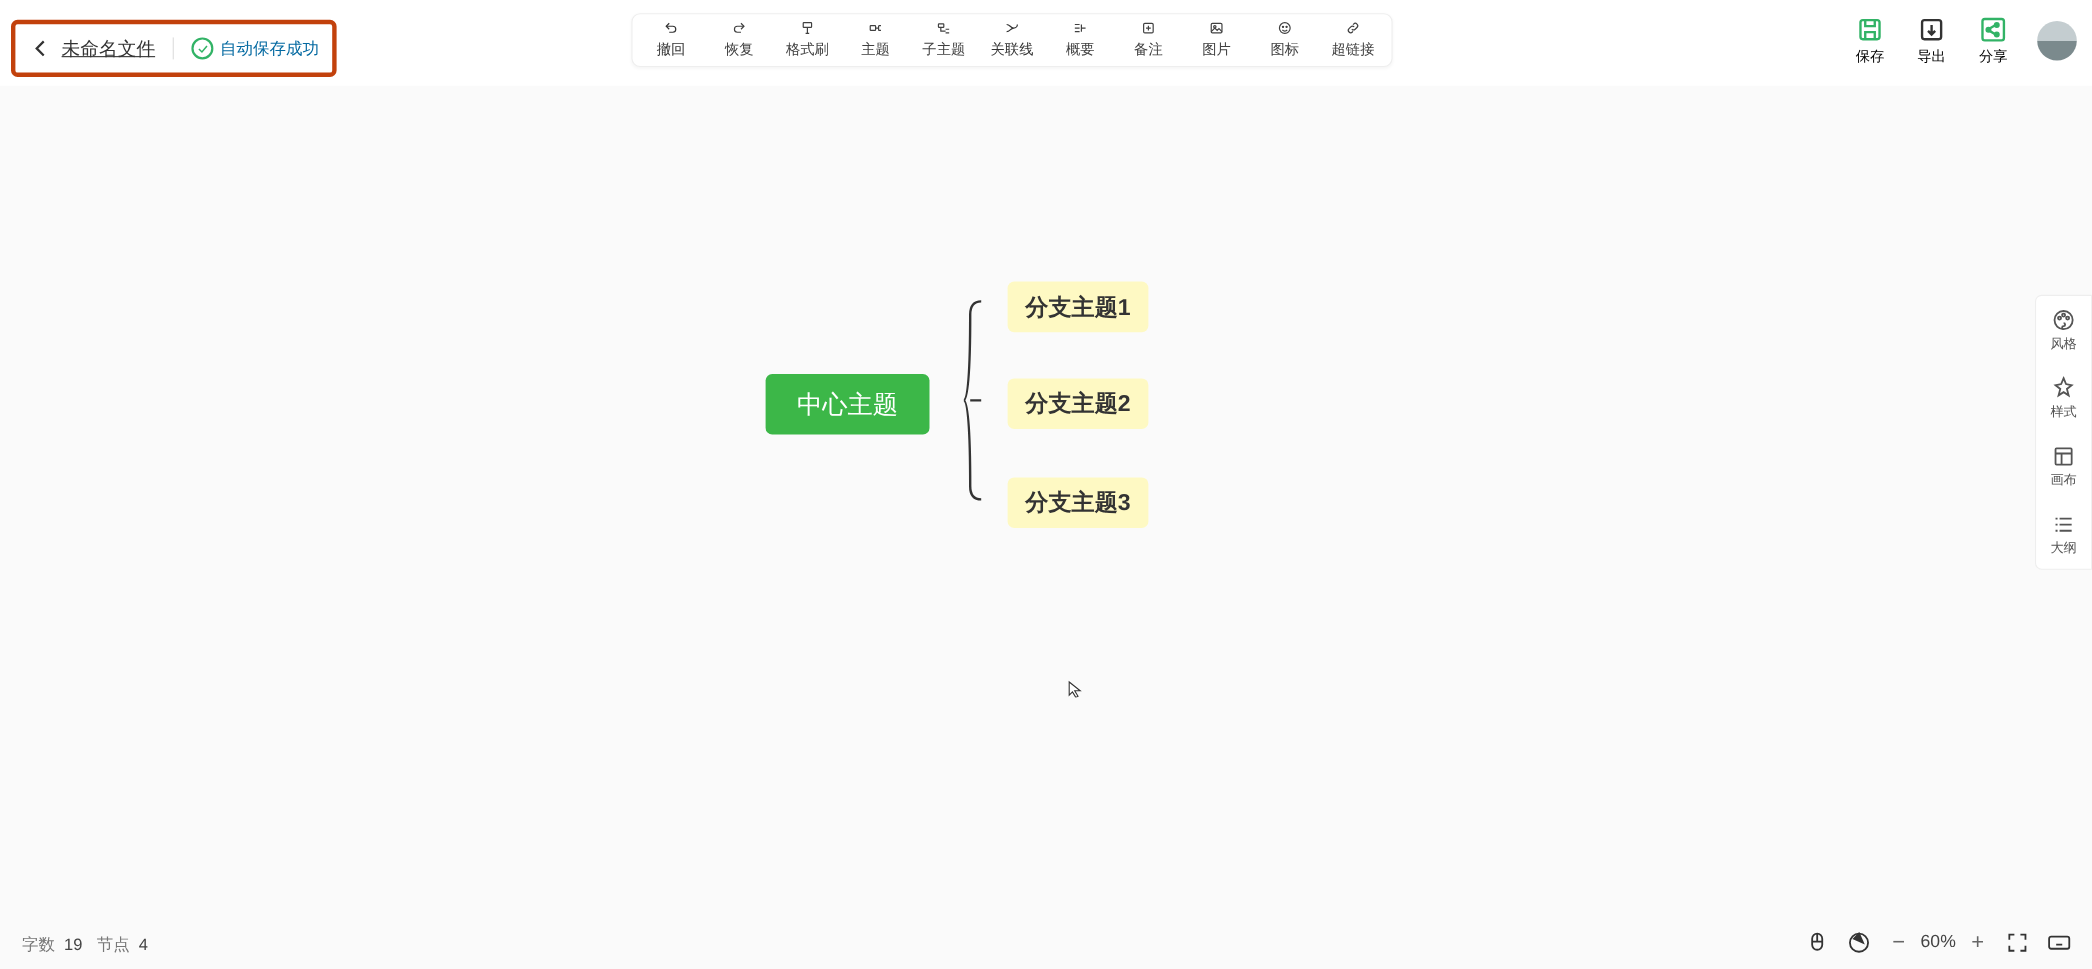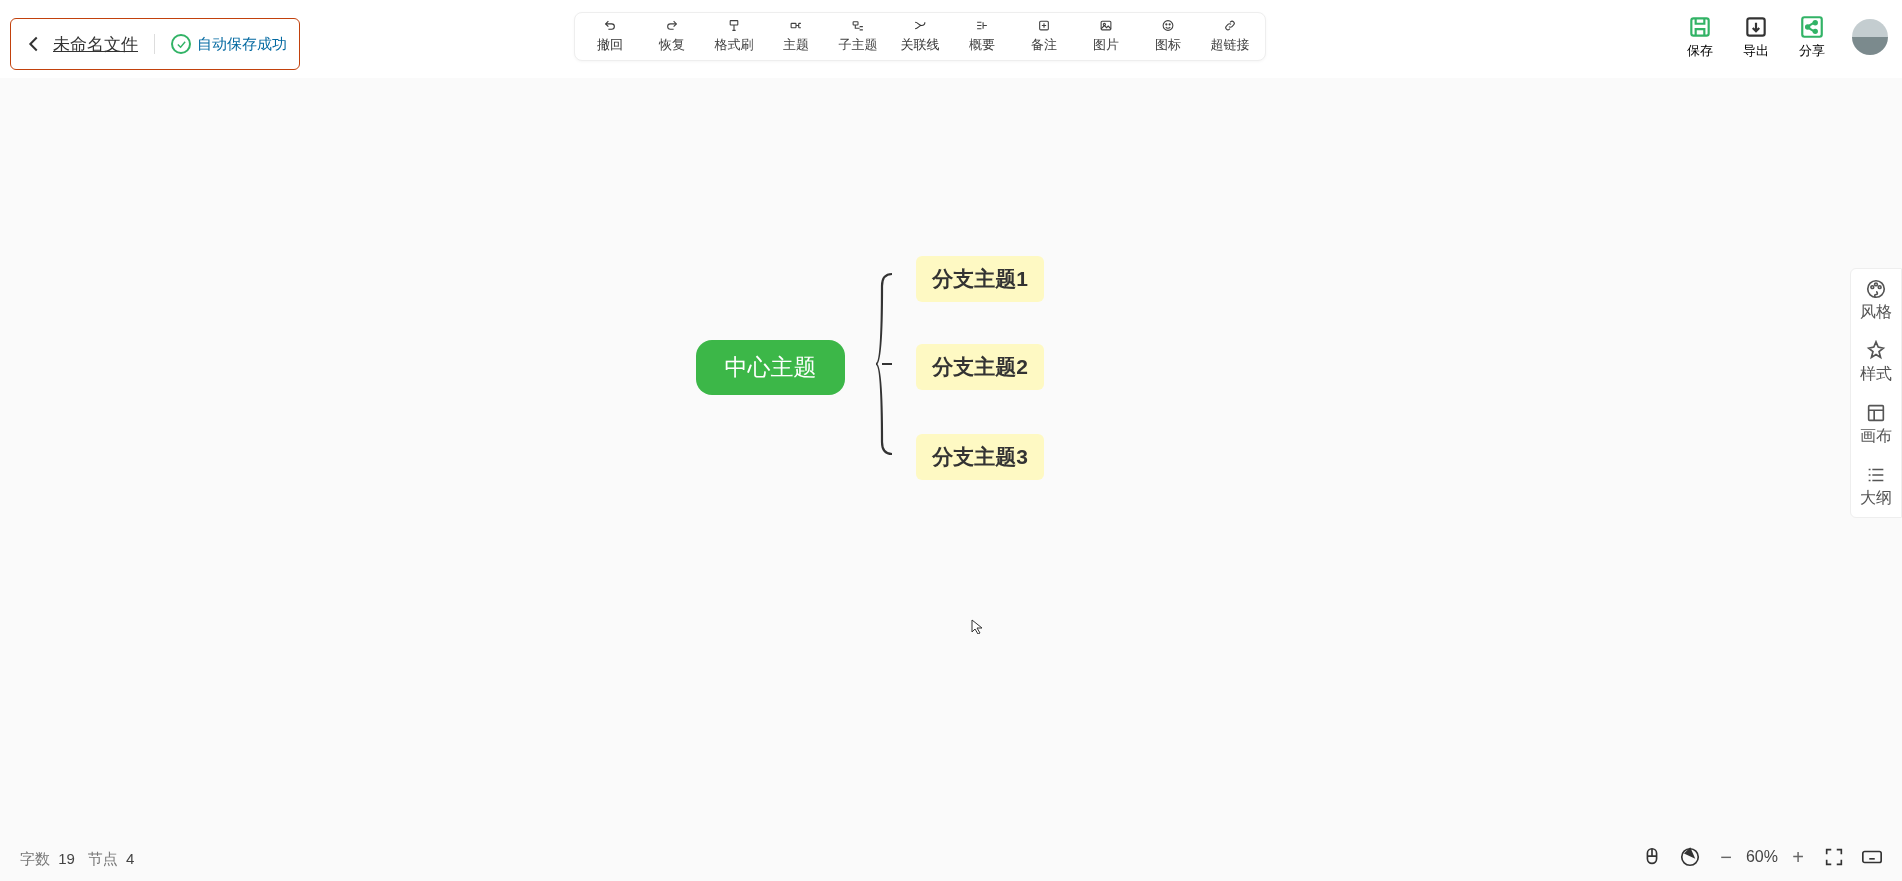--- a/index.html
+++ b/index.html
@@ -1,55 +1,55 @@
 <!DOCTYPE html>
 <html><head>
 <meta charset="utf-8">
 <style>
   * { box-sizing: border-box; margin: 0; padding: 0; }
   body { font-family: -apple-system, "PingFang SC", "Microsoft YaHei", sans-serif; background: #ffffff; width: 1902px; height: 881px; overflow: hidden; position: relative; }
   
   
   .topbar { position: absolute; top: 0; left: 0; right: 0; height: 78px; display: flex; align-items: center; }
   
-  .top-left { position: absolute; left: 10px; top: 18px; display: flex; align-items: center; background: #fff; border: 1px solid #c2410c; border-radius: 6px; padding: 8px 12px; height: 52px; }
+  .top-left { position: absolute; left: 10px; top: 18px; display: flex; align-items: center; background: #fff; border: 4px solid #c2410c; border-radius: 6px; padding: 8px 12px; height: 52px; }
   .back { width: 22px; height: 22px; display: flex; align-items: center; justify-content: center; color: #333; cursor: pointer; }
   .filename { margin-left: 8px; font-size: 17px; color: #333; text-decoration: underline; }
   .divider-v { width: 1px; height: 20px; background: #ddd; margin: 0 16px; }
   .save-state { display: flex; align-items: center; gap: 6px; color: #0369a1; font-size: 15px; }
   .check-icon { width: 20px; height: 20px; border: 2px solid #32b366; border-radius: 50%; display: flex; align-items: center; justify-content: center; color: #32b366; position: relative; }
   .check-icon svg { width: 11px; height: 11px; }
   
   .toolbar { position: absolute; left: 574px; top: 12px; display: flex; background: #fff; border: 1px solid #eee; border-radius: 8px; padding: 6px 4px; height: 49px; box-shadow: 0 1px 3px rgba(0,0,0,0.04); }
   .tool { width: 62px; display: flex; flex-direction: column; align-items: center; justify-content: center; gap: 4px; cursor: pointer; color: #404040; font-size: 13px; }
   .tool.active { color: #333; }
   .tool svg { width: 26px; height: 22px; }
   
   .top-right { position: absolute; right: 14px; top: 14px; display: flex; align-items: center; gap: 0; }
   .action { width: 56px; display: flex; flex-direction: column; align-items: center; gap: 2px; cursor: pointer; color: #000000; font-size: 13px; }
   .action svg { width: 26px; height: 26px; }
   .avatar { width: 36px; height: 36px; border-radius: 50%; background: linear-gradient(#c4cdd0 50%, #7b8a8d 50%); margin-left: 12px; }
   
   
   .canvas { position: absolute; top: 78px; left: 0; right: 0; bottom: 0; background: #fafafa; }
   
-  .central-node { position: absolute; left: 696px; top: 262px; width: 149px; height: 55px; background: #3cb748; border-radius: 16px; display: flex; align-items: center; justify-content: center; color: #fff; font-size: 23px; cursor: pointer; }
+  .central-node { position: absolute; left: 696px; top: 262px; width: 149px; height: 55px; background: #3cb748; border-radius: 6px; display: flex; align-items: center; justify-content: center; color: #fff; font-size: 23px; cursor: pointer; }
   
   .branch-node { position: absolute; width: 128px; height: 46px; background: #fef9c3; border-radius: 6px; display: flex; align-items: center; justify-content: center; color: #333; font-size: 21px; cursor: pointer; font-weight: bold; }
   .b1 { left: 916px; top: 178px; }
   .b2 { left: 916px; top: 266px; }
   .b3 { left: 916px; top: 356px; }
   
   .connector { position: absolute; left: 876px; top: 188px; width: 18px; height: 196px; }
   
   .cursor-arrow { position: absolute; left: 970px; top: 540px; width: 16px; height: 16px; color: #333; }
   
   
   .right-sidebar { position: absolute; right: 0; top: 268px; width: 52px; background: #fff; border: 1px solid #eee; border-radius: 6px 0 0 6px; display: flex; flex-direction: column; }
-  .side-tool { height: 62px; display: flex; flex-direction: column; align-items: center; justify-content: center; gap: 2px; cursor: pointer; color: #555; font-size: 16px; }
+  .side-tool { height: 62px; display: flex; flex-direction: column; align-items: center; justify-content: center; gap: 2px; cursor: pointer; color: #555; font-size: 12px; }
   .side-tool svg { width: 22px; height: 22px; }
   
   
   .footer-left { position: absolute; left: 20px; bottom: 12px; display: flex; gap: 13px; font-size: 15px; color: #777; }
   .footer-left span b { color: #444; font-weight: normal; margin-left: 4px; }
   
   .footer-right { position: absolute; right: 18px; bottom: 12px; display: flex; align-items: center; gap: 14px; color: #444; }
   .footer-right .icon-btn { width: 24px; height: 24px; display: flex; align-items: center; justify-content: center; cursor: pointer; }
   .zoom-ctrl { display: flex; align-items: center; gap: 10px; font-size: 16px; }
   .zoom-ctrl .zbtn { width: 20px; text-align: center; cursor: pointer; font-size: 20px; color: #666; }

